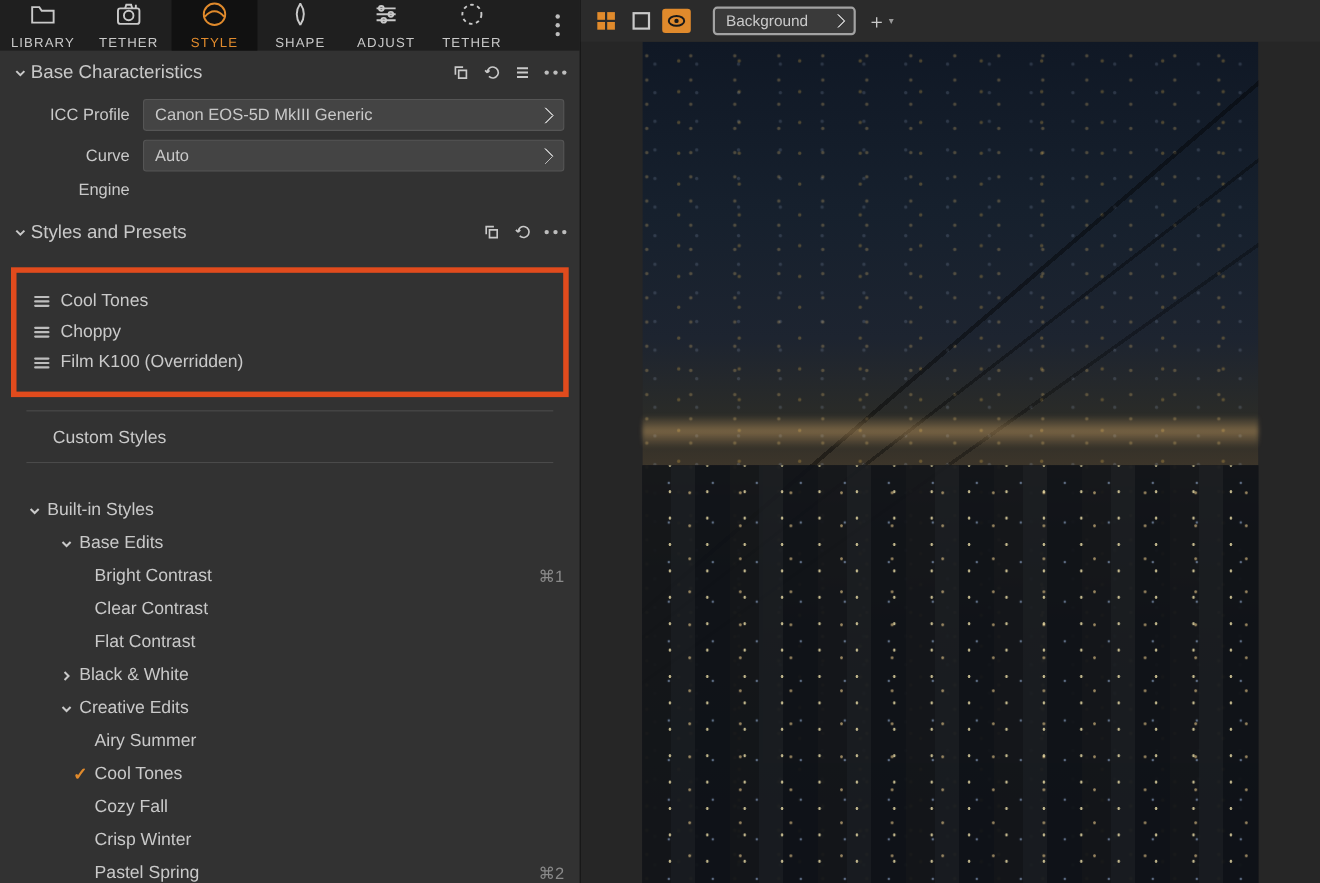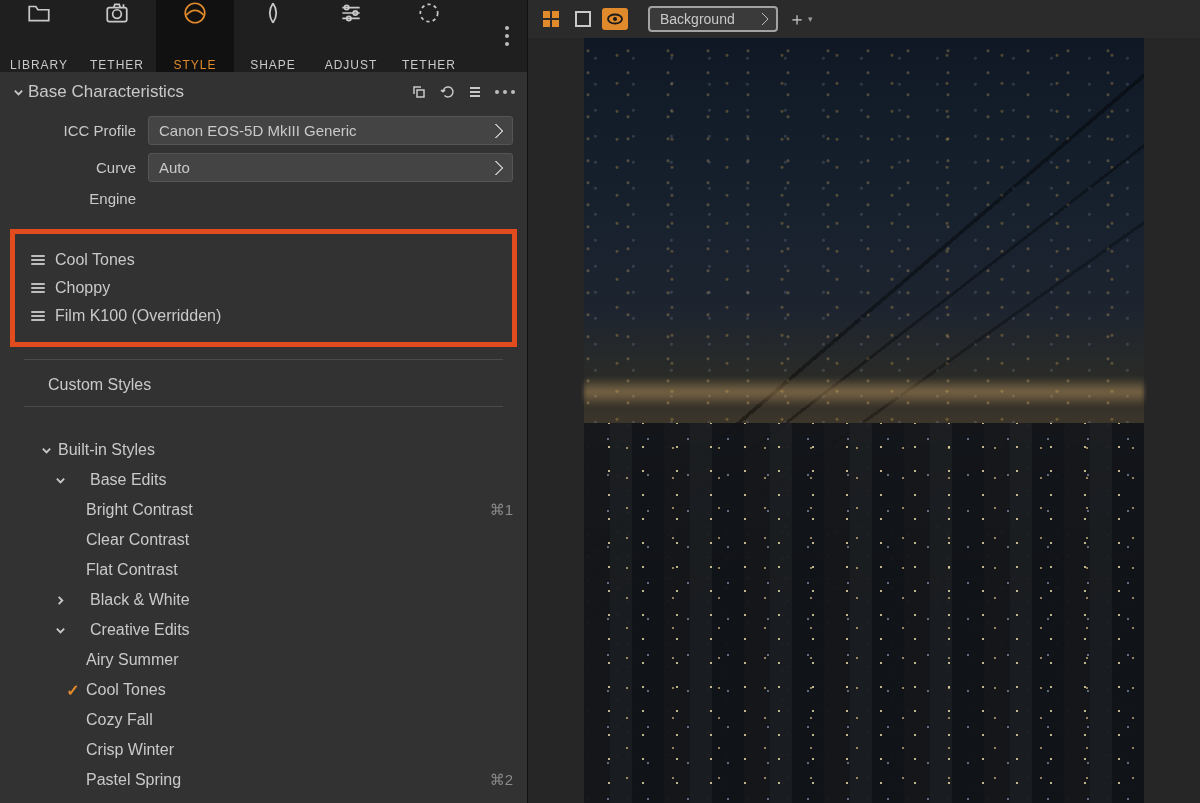--- a/index.html
+++ b/index.html
@@ -71,21 +71,21 @@
   .panel-header .chev{width:20px;display:flex;justify-content:center;}
   .panel-actions{margin-left:auto;display:flex;gap:12px;align-items:center;}
   .panel-actions svg{width:16px;height:16px;stroke:#c9c9c9;fill:#c9c9c9;}
   .divider{height:1px;background:var(--divider);margin:6px 24px 6px 24px;}
   
   .form-row{
     display:flex;align-items:center;
     padding:4px 14px 4px 0;
   }
   .form-label{
-    width:148px;text-align:right;padding-right:12px;
+    width:130px;text-align:right;padding-right:12px;
     color:var(--text);font-size:15px;
   }
   .select{
     flex:1;
     background:#444;
     border:1px solid #555;
     border-radius:3px;
     padding:5px 39px 5px 10px;
     color:var(--text);
     font-size:15px;
@@ -117,22 +117,22 @@
   
   .tree{padding:4px 0 0 0;}
   .tree-row{
     display:flex;align-items:center;
     padding:5px 14px 5px 0;
     font-size:16px;
     cursor:pointer;
     min-height:30px;
   }
   .tree-indent-0{padding-left:48px;}
-  .tree-indent-1{padding-left:36px;margin-top:28px;}
-  .tree-indent-2{padding-left:50px;gap:18px;}
+  .tree-indent-1{padding-left:21px;margin-top:28px;}
+  .tree-indent-2{padding-left:50px;}
   .tree-indent-3{padding-left:86px;}
   .tree-row .chev{width:20px;display:flex;justify-content:center;margin-right:2px;}
   .check{color:var(--accent);font-weight:bold;width:18px;display:inline-block;text-align:center;margin-left:-22px;margin-right:4px;}
   .shortcut{margin-left:auto;color:#8a8a8a;font-size:15px;}
   
   .chev svg{width:11px;height:11px;stroke:#c9c9c9;stroke-width:2;fill:none;}
   
   .viewer{
     flex:1;background:var(--viewer-bg);display:flex;flex-direction:column;
   }
@@ -296,20 +296,41 @@
     <div class="form-row">
       <div class="form-label">Curve</div>
       <div class="select"><span>Auto</span></div>
     </div>
     <div class="form-row">
       <div class="form-label">Engine</div>
     </div>
   </div>
 
   <div class="panel" style="margin-top:6px;">
+    <div class="panel-header">
+      <span class="chev">
+          <svg viewBox="0 0 12 12">
+            <polyline points="2,4 6,8 10,4"></polyline>
+          </svg>
+        </span>
+      <span>Styles and Presets</span>
+      <span class="panel-actions">
+        <svg viewBox="0 0 16 16">
+            <path d="M3 10V3h7M6 6h7v7H6z" fill="none" stroke="#c9c9c9" stroke-width="1.5"></path>
+          </svg>
+        <svg viewBox="0 0 16 16">
+            <path d="M4 8a5 5 0 1 1 1.5 3.5M4 8l-2-2m2 2l2-2" fill="none" stroke="#c9c9c9" stroke-width="1.5"></path>
+          </svg>
+        <span class="dots-h">
+            <span></span>
+            <span></span>
+            <span></span>
+          </span>
+      </span>
+    </div>
 
     <div class="applied-box">
       <div class="applied-item">
         <span class="hamburger">
             <span></span>
             <span></span>
             <span></span>
           </span>
         <span>Cool Tones</span>
       </div>

